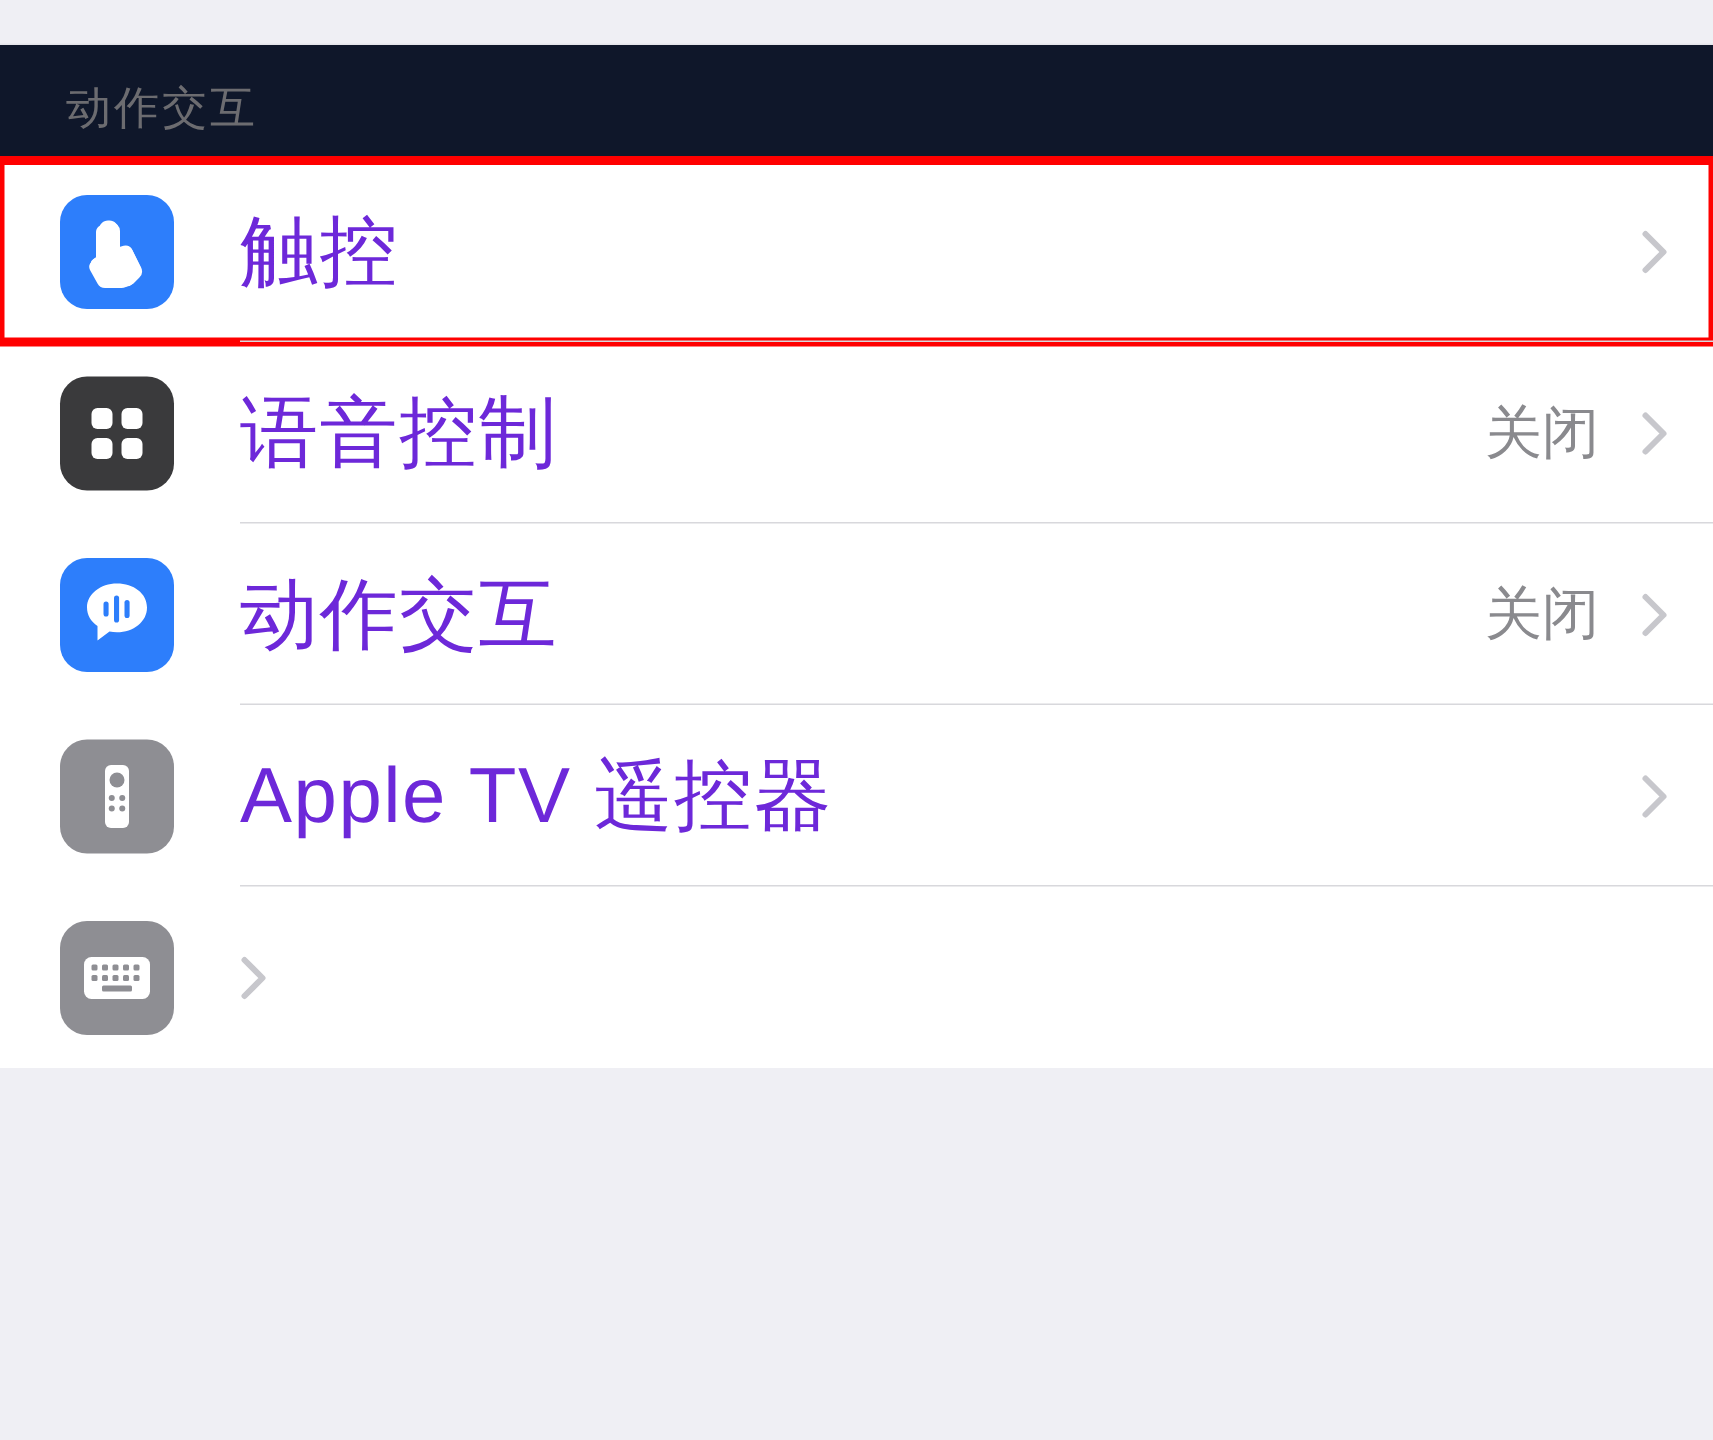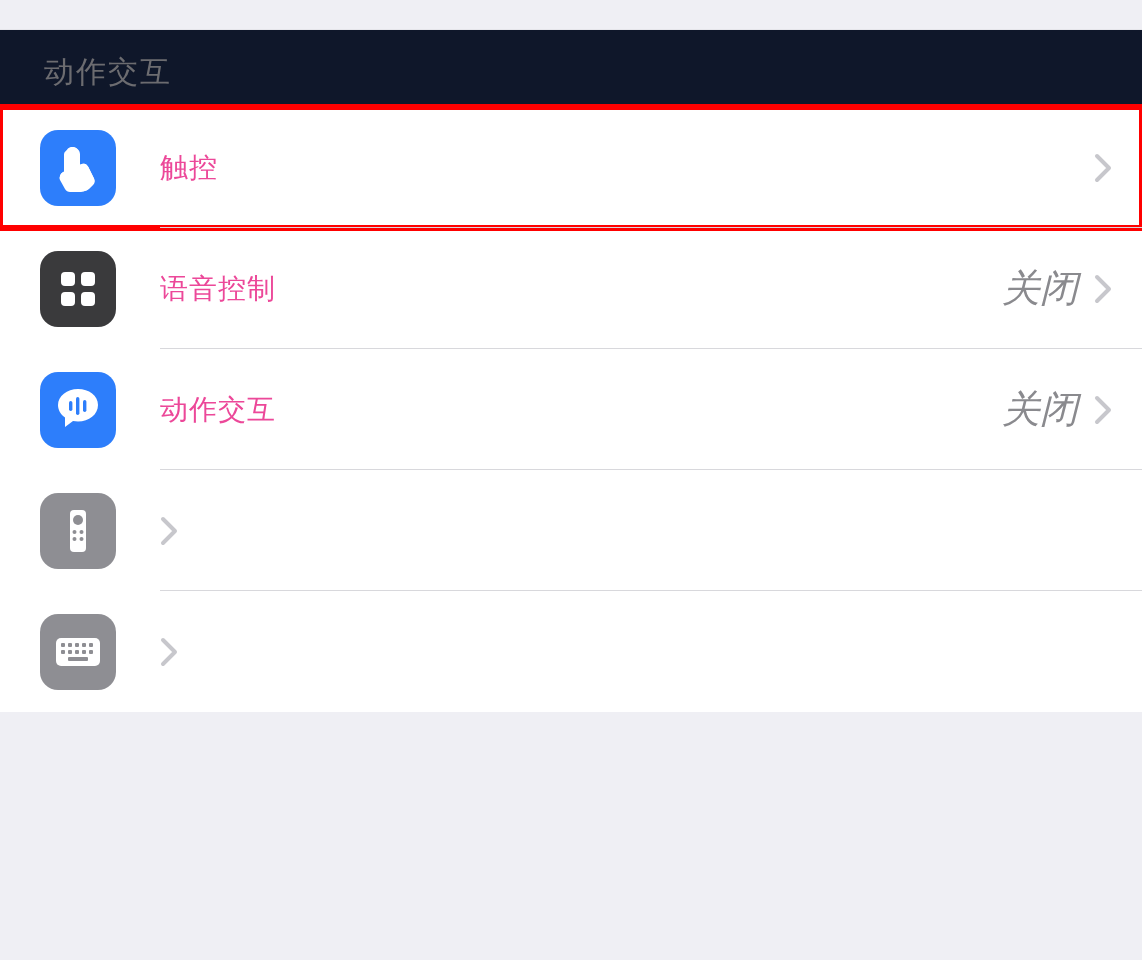--- a/index.html
+++ b/index.html
@@ -55,31 +55,30 @@
     height: 76px;
     border-radius: 18px;
     display: flex;
     align-items: center;
     justify-content: center;
     flex-shrink: 0;
     margin-right: 44px;
   }
   .icon-box svg { display: block; }
   .row-label {
-    font-size: 28px;
-    color: #ec4899;
+    font-size: 52px;
+    color: #6d28d9;
     font-weight: 400;
     letter-spacing: 1px;
     flex: 1;
   }
   .row-value {
     font-size: 38px;
     color: #8a8a8e;
-    margin-right: 16px;
-    font-style: italic;
+    margin-right: 28px;
   }
   .chevron {
     color: #c7c7cc;
     flex-shrink: 0;
   }
   .chevron svg { display: block; }
 </style>
 </head>
 <body>
 
@@ -161,20 +160,21 @@
     <div class="icon-box" style="background:#8e8e93">
       <svg width="54" height="54" viewBox="0 0 54 54">
         <rect x="19" y="6" width="16" height="42" rx="4" fill="#fff"></rect>
         <circle cx="27" cy="16" r="5" fill="#8e8e93"></circle>
         <circle cx="23.5" cy="28" r="2" fill="#8e8e93"></circle>
         <circle cx="30.5" cy="28" r="2" fill="#8e8e93"></circle>
         <circle cx="23.5" cy="35" r="2" fill="#8e8e93"></circle>
         <circle cx="30.5" cy="35" r="2" fill="#8e8e93"></circle>
       </svg>
     </div>
+    <span class="row-label">Apple TV 遥控器</span>
     <span class="chevron">
       <svg width="18" height="30" viewBox="0 0 18 30">
           <path d="M3 3l12 12L3 27" stroke="#c7c7cc" stroke-width="4" fill="none" stroke-linecap="round" stroke-linejoin="round"></path>
         </svg>
     </span>
     <div class="divider"></div>
   </div>
 
   <div class="row">
     <div class="icon-box" style="background:#8e8e93">

